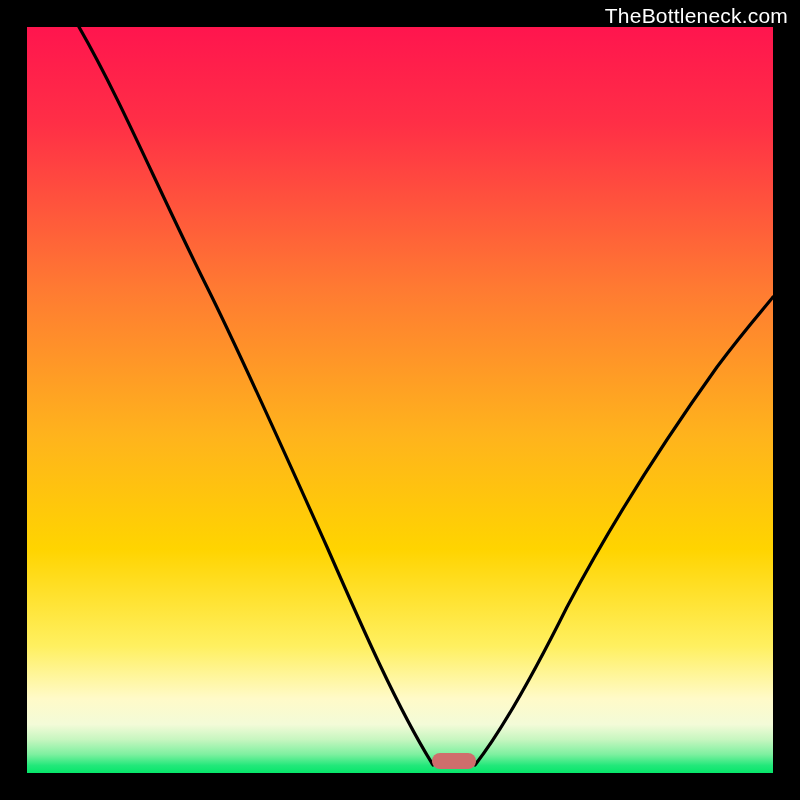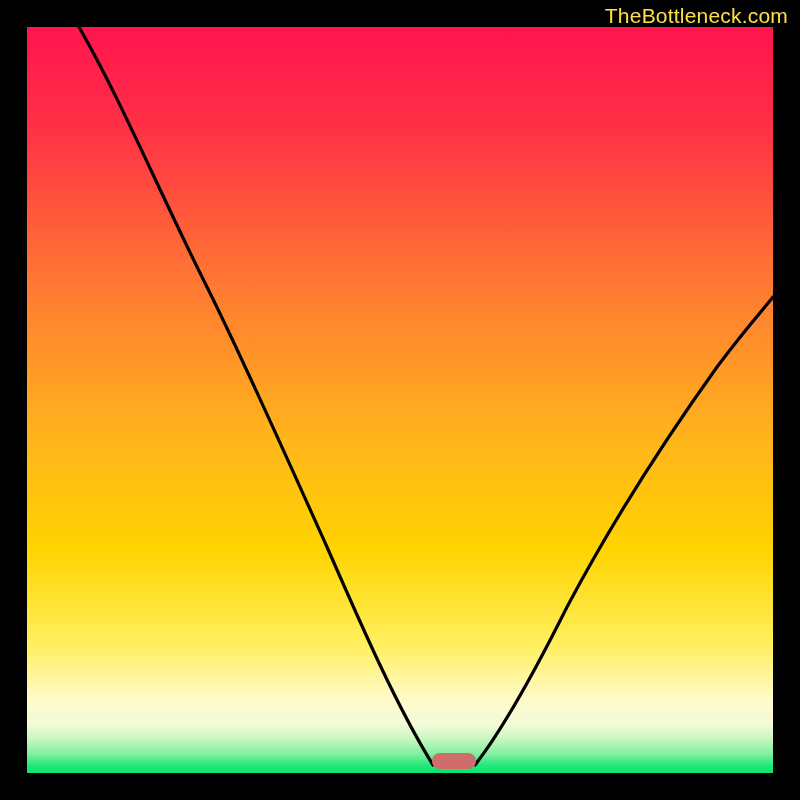--- a/index.html
+++ b/index.html
@@ -44,21 +44,21 @@
     position: absolute;
     border-radius: 9px;
     background: #cf6d6c;
   }
   .watermark {
     position: absolute;
     top: 4px;
     right: 12px;
     font-family: Arial, Helvetica, sans-serif;
     font-size: 21px;
-    color: #fde047;
+    color: #ffffff;
     letter-spacing: 0.2px;
   }
 </style>
 </head>
 <body>
 
 <div class="frame">
 
   <div class="plot-area">
 

